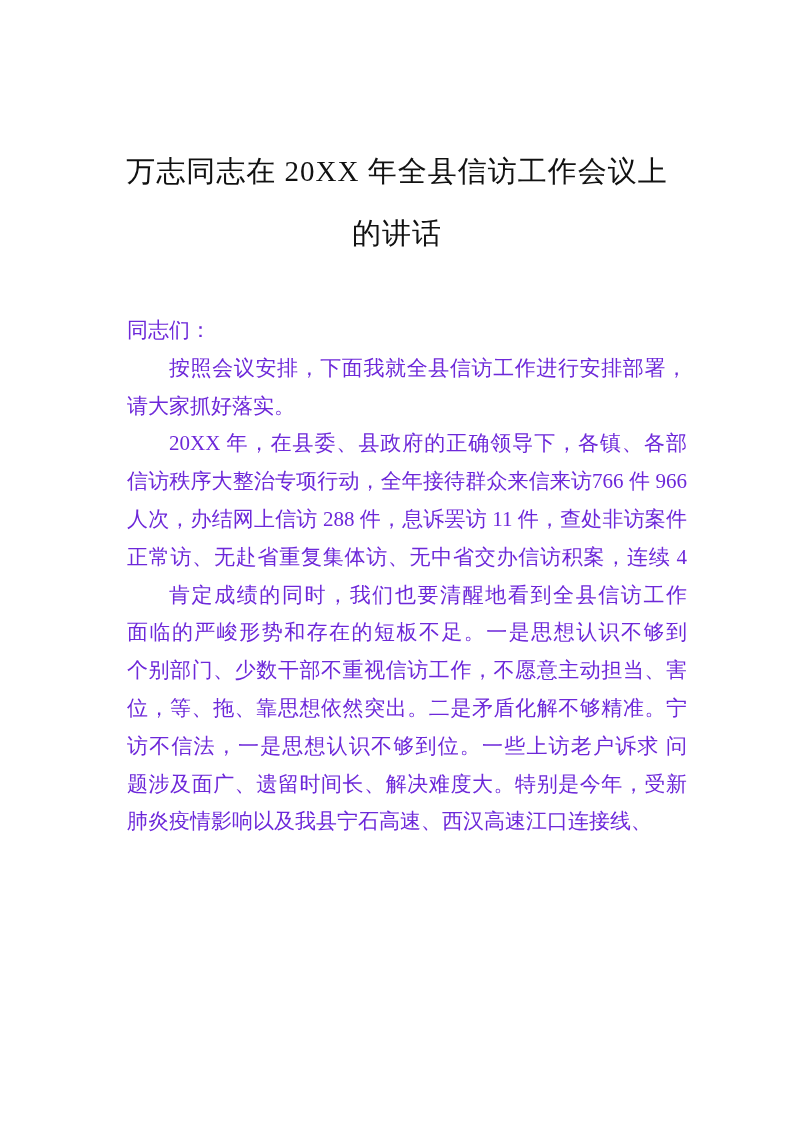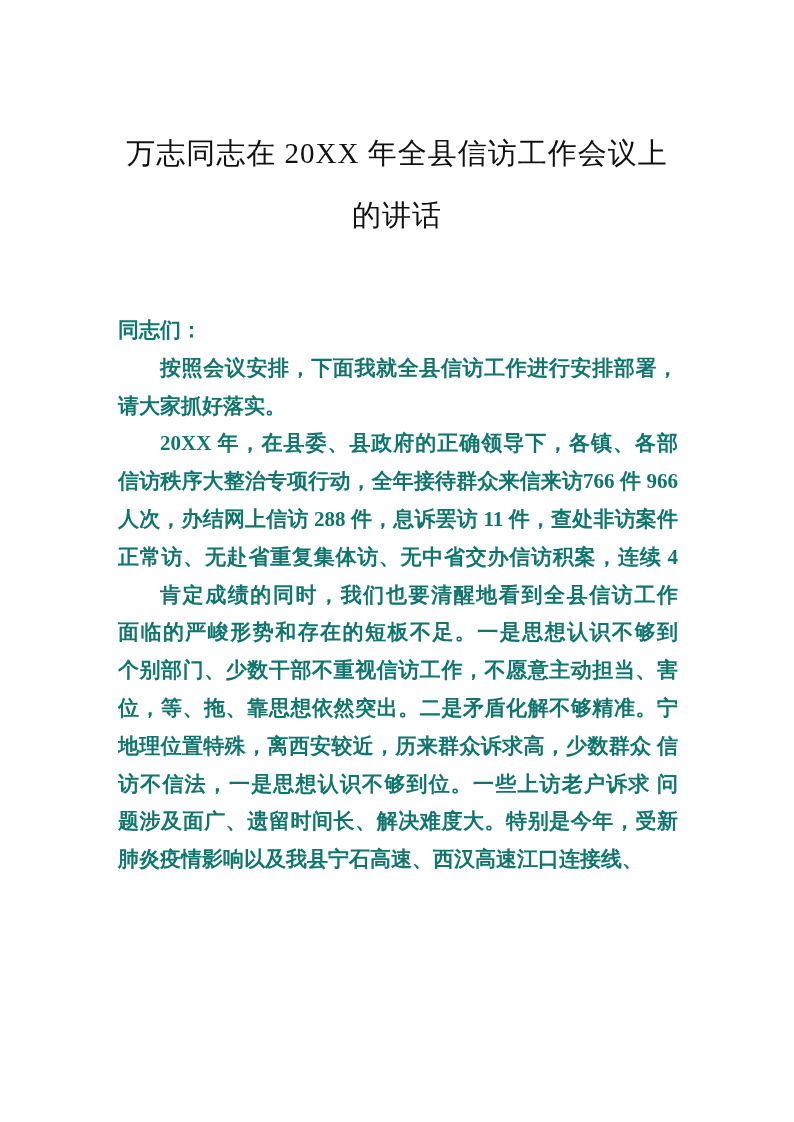--- a/index.html
+++ b/index.html
@@ -11,40 +11,39 @@
     position: relative;
     width: 794px;
     height: 1122px;
     background: #ffffff;
     overflow: hidden;
     font-family: "Liberation Serif", "DejaVu Serif", serif;
     color: #161616;
   }
   .doc-title {
     position: absolute;
-    top: 122px;
+    top: 140px;
     left: 0;
     width: 794px;
     margin: 0;
     text-align: center;
     font-size: 29px;
     font-weight: 400;
     line-height: 62px;
     letter-spacing: 1px;
     color: #111111;
   }
   .doc-body {
     position: absolute;
     top: 312px;
-    left: 118px;
+    left: 127px;
     width: 560px;
     font-size: 21px;
     line-height: 37.8px;
-    color: #0f766e;
-    font-weight: bold;
+    color: #6d28d9;
   }
   .body-line {
     height: 37.8px;
     white-space: nowrap;
     text-align: left;
   }
   .body-line.fill {
     text-align: justify;
     text-align-last: justify;
     white-space: normal;
@@ -67,18 +66,17 @@
       <div class="body-line indent fill">按照会议安排，下面我就全县信访工作进行安排部署，</div>
       <div class="body-line">请大家抓好落实。</div>
       <div class="body-line indent fill">20XX 年，在县委、县政府的正确领导下，各镇、各部门</div>
       <div class="body-line fill">信访秩序大整治专项行动，全年接待群众来信来访766 件 966</div>
       <div class="body-line fill">人次，办结网上信访 288 件，息诉罢访 11 件，查处非访案件</div>
       <div class="body-line fill">正常访、无赴省重复集体访、无中省交办信访积案，连续 4</div>
       <div class="body-line indent fill">肯定成绩的同时，我们也要清醒地看到全县信访工作</div>
       <div class="body-line fill">面临的严峻形势和存在的短板不足。一是思想认识不够到位。</div>
       <div class="body-line fill">个别部门、少数干部不重视信访工作，不愿意主动担当、害</div>
       <div class="body-line fill">位，等、拖、靠思想依然突出。二是矛盾化解不够精准。宁陕</div>
-      <div class="body-line fill">地理位置特殊，离西安较近，历来群众诉求高，少数群众 信</div>
       <div class="body-line fill">访不信法，一是思想认识不够到位。一些上访老户诉求 问</div>
       <div class="body-line fill">题涉及面广、遗留时间长、解决难度大。特别是今年，受新冠</div>
       <div class="body-line">肺炎疫情影响以及我县宁石高速、西汉高速江口连接线、</div>
     </div>
 </div>
 
 </body></html>

